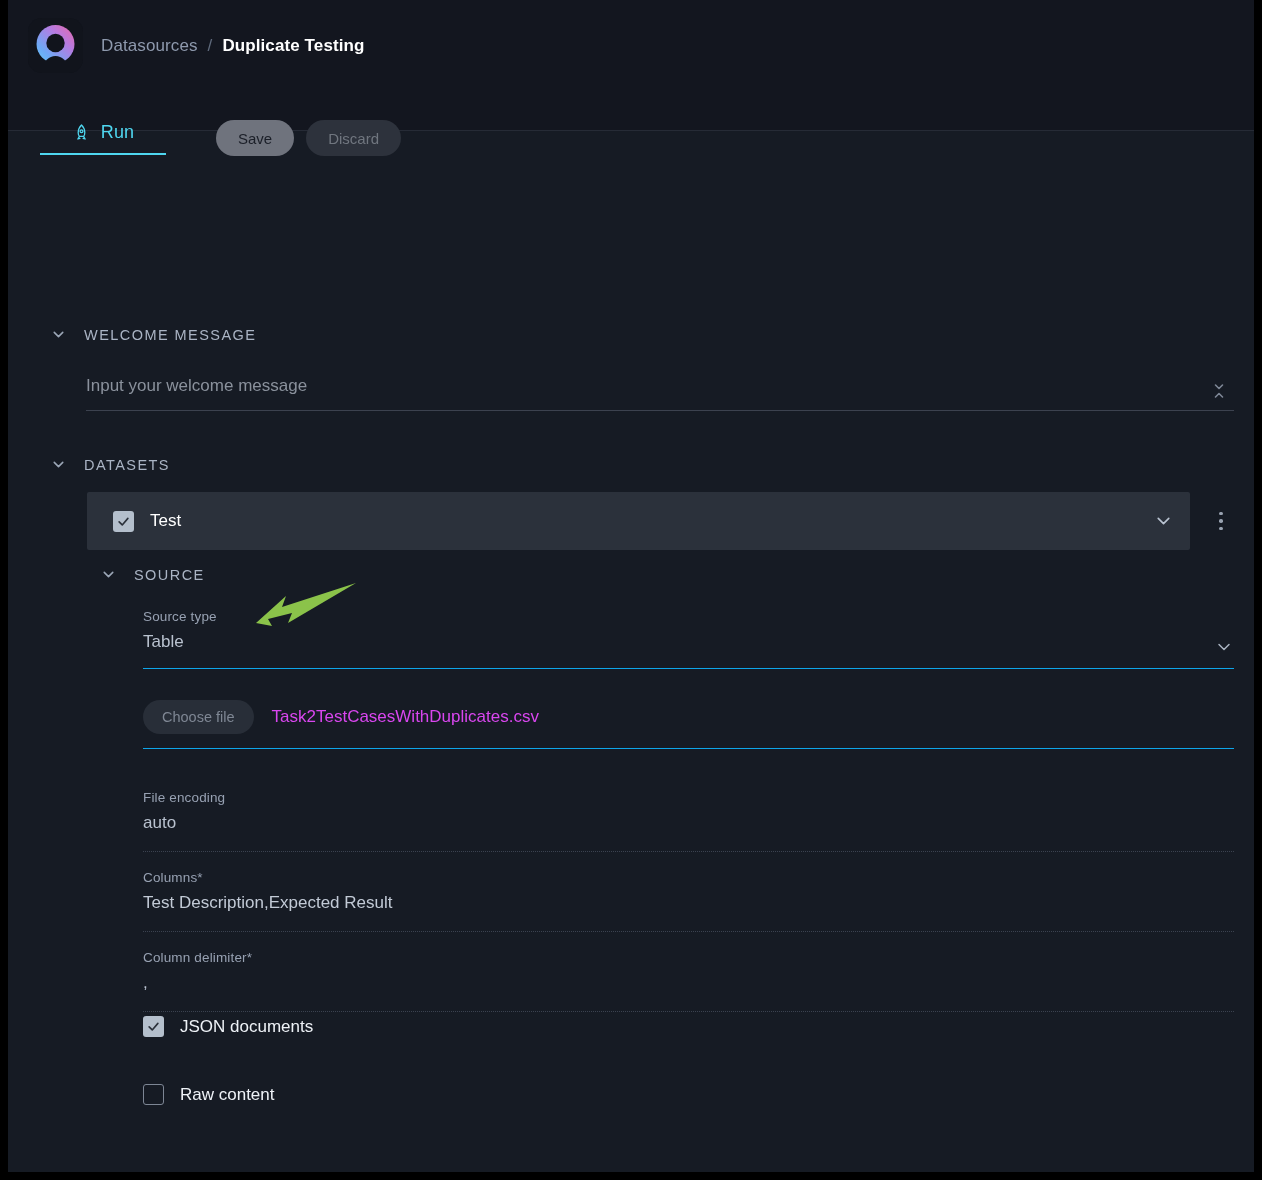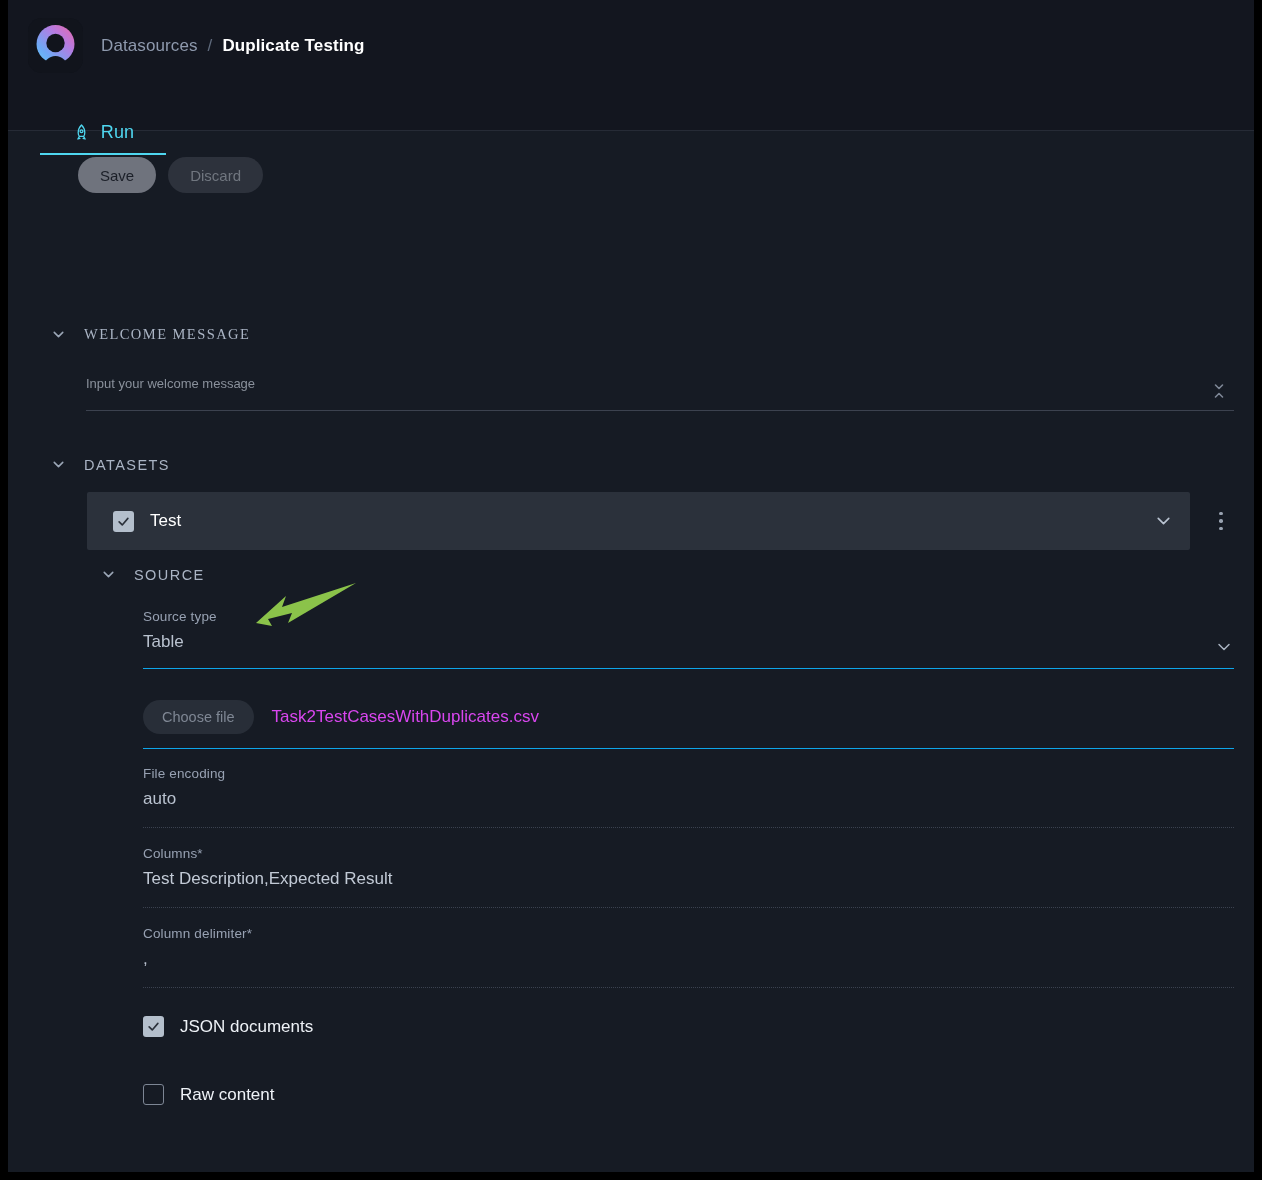--- a/index.html
+++ b/index.html
@@ -61,22 +61,21 @@
   .bc-sep { color: #5f6a7c; }
   .bc-current { color: #ffffff; font-weight: 700; }
 
   
   .toolbar {
     position: absolute;
     left: 32px;
     top: 118px;
     display: flex;
     align-items: flex-start;
-    gap: 0;
-    flex-direction: column;
+    gap: 12px;
   }
 
   .tab {
     position: relative;
     display: flex;
     align-items: center;
     gap: 10px;
     padding: 4px 2px 12px 2px;
     width: 126px;
     justify-content: center;
@@ -121,31 +120,31 @@
   }
   .section-title {
     color: #aab4c4;
     font-size: 14.5px;
     letter-spacing: 1.45px;
     font-weight: 400;
   }
   .chev { width: 17px; height: 17px; flex: none; color: #9aa6b6; }
 
   
-  .welcome-head { position: absolute; left: 42px; top: 195px; font-family: Liberation Serif, serif; }
+  .welcome-head { position: absolute; left: 42px; top: 195px; }
   .welcome-field {
     position: absolute;
     left: 78px; top: 236px;
     width: 1148px;
     height: 44px;
     border-bottom: 1px solid #3c424f;
   }
   .welcome-placeholder {
     color: #8a919c;
-    font-size: 13px;
+    font-size: 17px;
     padding-top: 9px;
   }
   .resize-grip {
     position: absolute;
     right: 8px; top: 13px;
     width: 14px; height: 22px;
     color: #7e8796;
     cursor: ns-resize;
   }
 
@@ -213,21 +212,21 @@
     font-size: 13.5px;
     letter-spacing: .15px;
   }
   .field-value {
     color: #b9c2cf;
     font-size: 17px;
     margin-top: 8px;
   }
   .field-value.light { color: #c2cad6; }
   .rule-solid { border-bottom: 1px solid #0ea5e9; }
-  .rule-dotted { border-bottom: 1px dotted #3b4250; }
+  .rule-dotted { border-bottom: 1px dotted #3b4250; margin-top: 24px; }
 
   .f-sourcetype { top: 478px; height: 60px; }
   .f-sourcetype .sel-chevron {
     position: absolute; right: 0; top: 28px;
     width: 20px; height: 20px; color: #a9b3c1;
     cursor: pointer;
   }
 
   .f-file {
     top: 554px; height: 64px;

